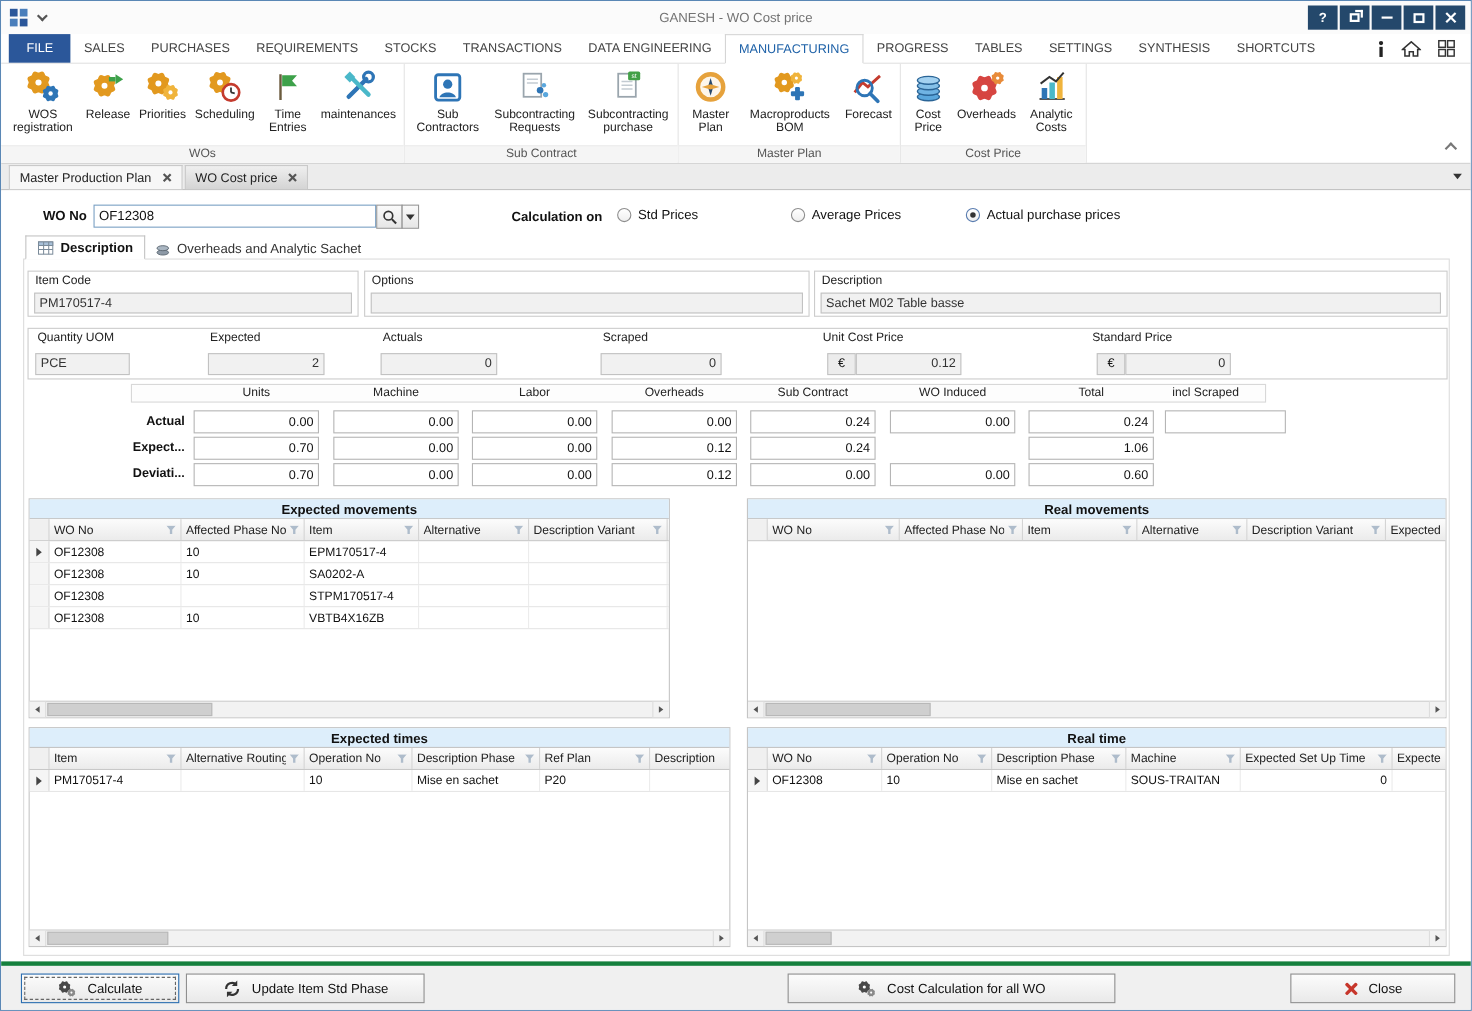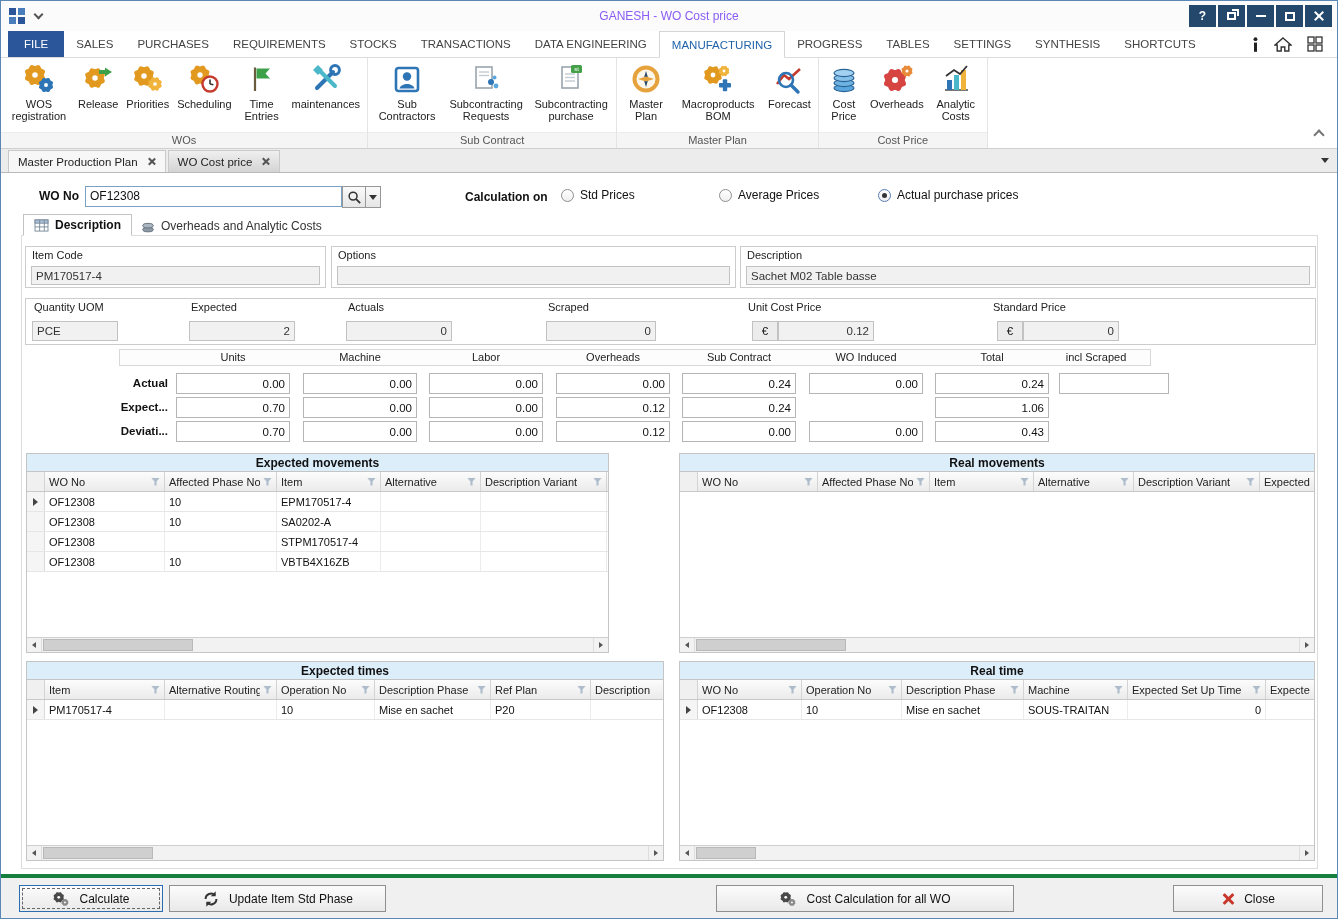--- a/index.html
+++ b/index.html
@@ -3,21 +3,21 @@
 <meta charset="utf-8">
 <style>
 *{margin:0;padding:0;box-sizing:border-box}
 html,body{width:1338px;height:919px}
 body{position:relative;font-family:"Liberation Sans",sans-serif;font-size:12px;color:#111;background:#fff;border:1px solid #5a87b5;overflow:hidden}
 .abs{position:absolute}
 
 .titlebar{position:absolute;top:0;left:0;width:100%;height:30px;background:#fbfbfb;display:flex;align-items:center}
 .applogo{width:18px;height:18px;margin-left:7px}
 .qat{width:7px;height:7px;border-right:2px solid #555;border-bottom:2px solid #555;transform:rotate(45deg);margin:0 0 4px 9px}
-.wtitle{position:absolute;left:0;right:0;top:8px;text-align:center;font-size:12px;color:#8b5cf6}
+.wtitle{position:absolute;left:0;right:0;top:8px;text-align:center;font-size:12px;color:#737373}
 .winbtns{margin-left:auto;display:flex;gap:2px;padding-right:5px;z-index:5}
 .winbtn{width:27px;height:22px;background:#24486b;color:#fff;display:flex;align-items:center;justify-content:center;font-size:12px;font-weight:bold}
 .wmin{width:10px;height:2px;background:#fff}
 .wmax{width:10px;height:9px;border:2px solid #fff}
 .wrst{width:9px;height:8px;border:2px solid #fff;position:relative}
 .wrst::after{content:"";position:absolute;right:-5px;top:-5px;width:5px;height:5px;border-top:2px solid #fff;border-right:2px solid #fff}
 .wx{position:relative;width:12px;height:12px}
 .wx::before,.wx::after{content:"";position:absolute;left:5px;top:0;width:2px;height:12px;background:#fff}
 .wx::before{transform:rotate(45deg)}.wx::after{transform:rotate(-45deg)}
 
@@ -377,21 +377,21 @@
         <line x1="11" y1="1" x2="11" y2="13" stroke="#7a8a99"></line>
         <line x1="1" y1="8.5" x2="15" y2="8.5" stroke="#7a8a99"></line>
       </svg>
     <span>Description</span>
   </div>
   <div class="ftab idle abs" style="left:130px;top:42px">
     <svg width="14" height="13" viewBox="0 0 16 14">
         <ellipse cx="8" cy="10.5" rx="6" ry="2.6" fill="#8d99a6" stroke="#5f6a75"></ellipse>
         <ellipse cx="8" cy="6" rx="6" ry="2.6" fill="#aab6c2" stroke="#5f6a75"></ellipse>
       </svg>
-    <span>Overheads and Analytic Costs</span>
+    <span>Overheads and Analytic Sachet</span>
   </div>
 
   <div class="gbox" style="left:24px;top:73px;width:301px;height:42px">
     <div class="gcap">Item Code</div>
     <div class="ro" style="left:5px;right:5px;top:19px;height:19px">PM170517-4</div>
   </div>
   <div class="gbox" style="left:330px;top:73px;width:405px;height:42px">
     <div class="gcap">Options</div>
     <div class="ro" style="left:5px;right:5px;top:19px;height:19px"></div>
   </div>
@@ -447,21 +447,21 @@
 
     <div class="cmcell" style="left:934px;top:48px;width:114px">1.06</div>
 
     <div class="cml" style="left:85px;top:72px">Deviati...</div>
     <div class="cmcell" style="left:175px;top:72px;width:114px">0.70</div>
     <div class="cmcell" style="left:302px;top:72px;width:114px">0.00</div>
     <div class="cmcell" style="left:428px;top:72px;width:114px">0.00</div>
     <div class="cmcell" style="left:555px;top:72px;width:114px">0.12</div>
     <div class="cmcell" style="left:681px;top:72px;width:114px">0.00</div>
     <div class="cmcell" style="left:808px;top:72px;width:114px">0.00</div>
-    <div class="cmcell" style="left:934px;top:72px;width:114px">0.43</div>
+    <div class="cmcell" style="left:934px;top:72px;width:114px">0.60</div>
   </div>
 
   <div class="grid" style="left:25px;top:280px;width:583px;height:200px">
     <div class="gtitle">Expected movements</div>
     <div class="ghead">
       <div class="selh"></div>
       <div class="gh" style="width:120px">
           <span>WO No</span>
           <span class="funnel"></span>
         </div>

